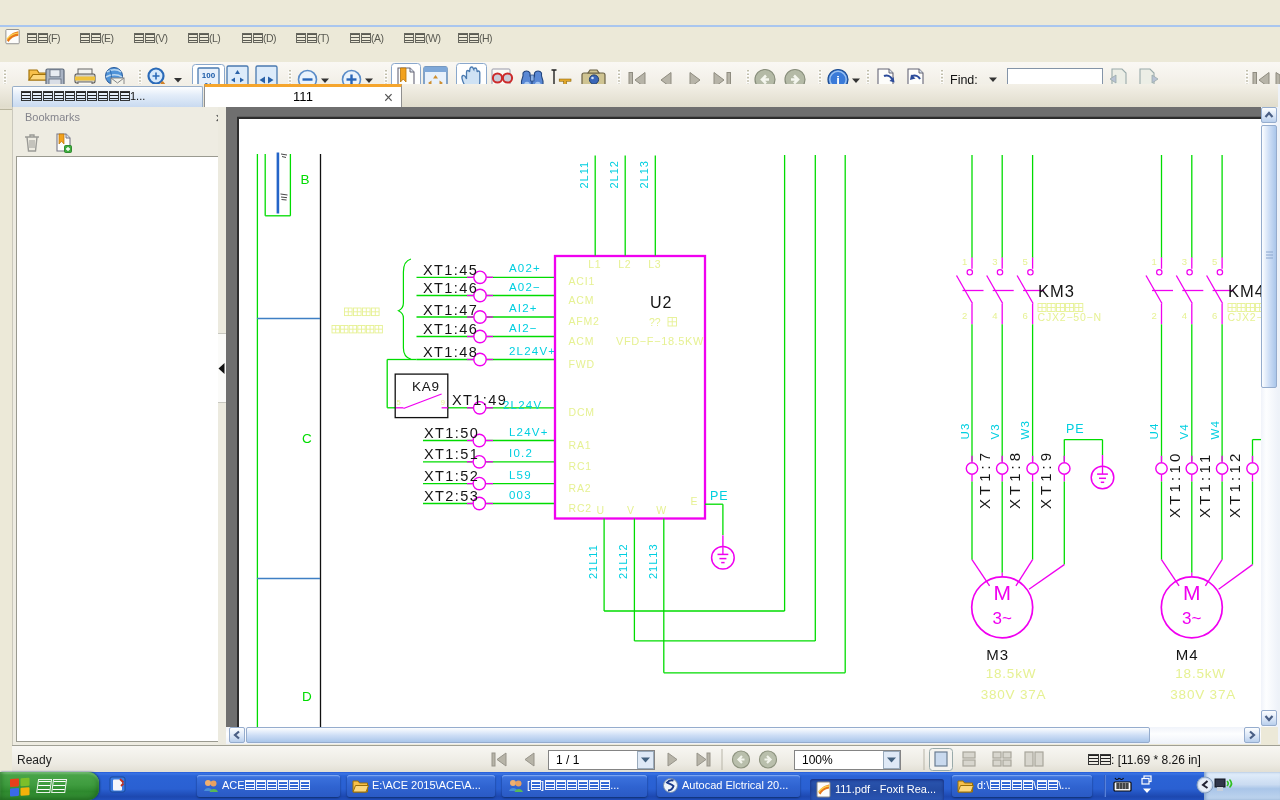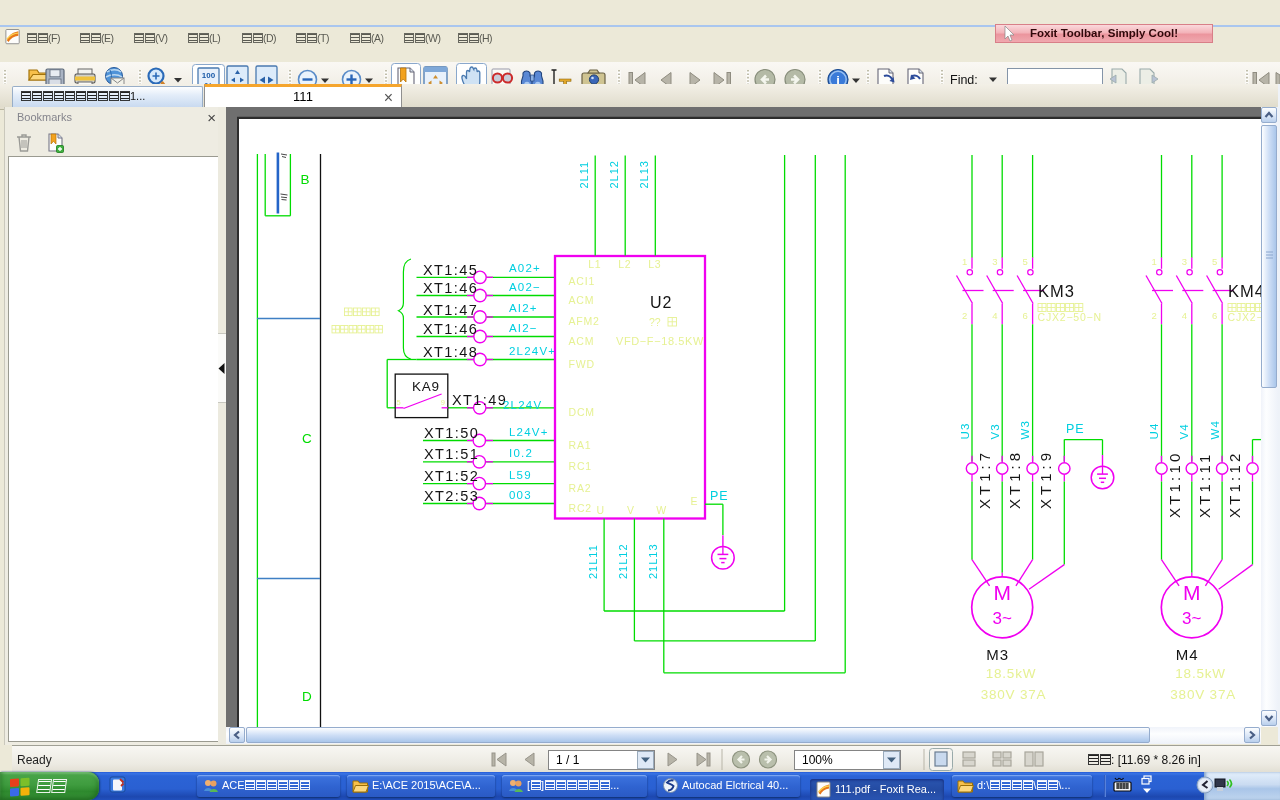--- a/index.html
+++ b/index.html
@@ -21,21 +21,21 @@
 
 #banner{left:995px;top:24px;width:218px;height:19px;background:linear-gradient(180deg,#fad9dc 0%,#f3b3b9 45%,#eb959d 55%,#f0a8af 100%);border:1px solid #d87f88;z-index:30;color:#30080a;font-weight:bold;font-size:11.5px;text-align:center;line-height:17px}
 
 #toolbar{left:0;top:62px;width:1280px;height:48px;background:linear-gradient(180deg,#faf8f4 0%,#f0ede4 55%,#e2ddcc 100%);border-bottom:1px solid #b9b59e}
 
 #tabbar{left:0;top:84px;width:1280px;height:23px;background:linear-gradient(180deg,#f3f0e7 0%,#e0dccc 100%)}
 #tab1{left:12px;top:86px;width:191px;height:21px;background:linear-gradient(180deg,#fdfeff 0%,#e3edf9 40%,#c9daf0 100%);border:1px solid #98aec8;border-bottom:none;border-radius:2px 2px 0 0;font-size:11px;color:#111;padding:3px 0 0 7px;white-space:nowrap;overflow:hidden}
 #tab2{left:204px;top:84px;width:198px;height:23px;background:#fff;border-left:1px solid #8f8f8f;border-right:1px solid #8f8f8f;border-top:3px solid #f5a52d;color:#000;font-size:13px;text-align:center;line-height:19px}
 #tab2 .x{position:absolute;right:8px;top:1px;color:#555;font-size:16px}
 
-#panel{left:4px;top:107px;width:218px;height:638px;background:#eeece2;border-left:1px solid #cac8bc}
+#panel{left:12px;top:107px;width:218px;height:638px;background:#eeece2;border-left:1px solid #cac8bc}
 #panel-hd{position:absolute;left:12px;top:4px;font-size:11px;color:#84848c}
 #panel-x{position:absolute;right:6px;top:2px;font-size:15px;color:#444}
 #blist{position:absolute;left:3px;top:49px;width:213px;height:586px;background:#fff;border:1px solid #9a9a90}
 #splitter{left:218px;top:107px;width:8px;height:638px;background:#eceadf}
 #sphandle{position:absolute;left:0;top:226px;width:8px;height:70px;background:#fbfbf9;border-top:1px solid #c8c8c0;border-bottom:1px solid #c8c8c0}
 
 #docarea{left:226px;top:107px;width:1035px;height:620px;background:#6f6f6f;overflow:hidden}
 #page{position:absolute;left:11px;top:10px;width:1024px;height:610px;background:#fff;border-left:2px solid #2d2d2d;border-top:2px solid #2d2d2d}
 
 #vsb{left:1261px;top:107px;width:17px;height:620px;background:linear-gradient(90deg,#f0f3fa,#fdfeff 30%,#eef2f9)}
@@ -67,23 +67,20 @@
 <div class="mitem" style="left:26px"><span class="cj"></span><span class="cj"></span><span class="lt">(F)</span></div>
 <div class="mitem" style="left:79px"><span class="cj"></span><span class="cj"></span><span class="lt">(E)</span></div>
 <div class="mitem" style="left:133px"><span class="cj"></span><span class="cj"></span><span class="lt">(V)</span></div>
 <div class="mitem" style="left:187px"><span class="cj"></span><span class="cj"></span><span class="lt">(L)</span></div>
 <div class="mitem" style="left:241px"><span class="cj"></span><span class="cj"></span><span class="lt">(D)</span></div>
 <div class="mitem" style="left:295px"><span class="cj"></span><span class="cj"></span><span class="lt">(T)</span></div>
 <div class="mitem" style="left:349px"><span class="cj"></span><span class="cj"></span><span class="lt">(A)</span></div>
 <div class="mitem" style="left:403px"><span class="cj"></span><span class="cj"></span><span class="lt">(W)</span></div>
 <div class="mitem" style="left:457px"><span class="cj"></span><span class="cj"></span><span class="lt">(H)</span></div>
 </div>
-<div class="abs" id="banner"><svg class="abs" style="left:3px;top:0px" width="16" height="19">
-        <path d="M6 1 L6 14 L9 11 L11 16 L13 15 L11 10 L15 10 Z" fill="#fff" stroke="#888" stroke-width=".7"></path>
-      </svg>Foxit Toolbar, Simply Cool!</div>
 <div class="abs" id="toolbar">
 <svg class="abs" style="left:0;top:0" width="1280" height="38" viewBox="0 0 1280 38">
 <g transform="translate(0,-46)">
 <line x1="5" y1="54" x2="5" y2="76" stroke="#fff" stroke-width="3"></line>
           <line x1="5" y1="54" x2="5" y2="76" stroke="#b2ae96" stroke-width="1.6" stroke-dasharray="1.6 1.8"></line>
 <line x1="140" y1="54" x2="140" y2="76" stroke="#fff" stroke-width="3"></line>
           <line x1="140" y1="54" x2="140" y2="76" stroke="#b2ae96" stroke-width="1.6" stroke-dasharray="1.6 1.8"></line>
 <line x1="290" y1="54" x2="290" y2="76" stroke="#fff" stroke-width="3"></line>
           <line x1="290" y1="54" x2="290" y2="76" stroke="#b2ae96" stroke-width="1.6" stroke-dasharray="1.6 1.8"></line>
 <line x1="386" y1="54" x2="386" y2="76" stroke="#fff" stroke-width="3"></line>
@@ -708,21 +705,21 @@
           <circle cx="10.5" cy="5.5" r="3" fill="#e8a060"></circle>
           <path d="M6.5 14 a4.5 4.5 0 0 1 8.5 0 z" fill="#58b858"></path>
         </svg>
         <span class="tx">[<span class="cj" style="color:#fff"></span>]<span class="cj" style="color:#fff"></span><span class="cj" style="color:#fff"></span><span class="cj" style="color:#fff"></span><span class="cj" style="color:#fff"></span><span class="cj" style="color:#fff"></span><span class="cj" style="color:#fff"></span>...</span>
       </div>
 <div class="tbtn" style="top:3px;left:657px;width:143px">
         <svg class="ic">
           <circle cx="7.5" cy="7.5" r="7" fill="#eef4fa" stroke="#7088a8"></circle>
           <path d="M10.5 2.5 A6 6 0 0 0 4 4.5 C6 6 9 6 10.5 8 A6 6 0 0 1 5 12.5" fill="none" stroke="#1a3a8a" stroke-width="2"></path>
         </svg>
-        <span class="tx">Autocad Elctrical 40...</span>
+        <span class="tx">Autocad Elctrical 20...</span>
       </div>
 <div class="tbtn" style="top:7px;left:810px;width:134px;background:linear-gradient(180deg,#2a55b0 0%,#244ba2 50%,#2a55b4 100%);box-shadow:inset 0 1px 3px #12297a">
         <svg class="ic">
           <rect x="1" y="0" width="13" height="15" rx="1" fill="#fdfdfb" stroke="#888"></rect>
           <path d="M2.5 11 C5 5 9 3.5 13 2.5 L13 6.5 C9 7.5 6 9 4.5 12.5 Z" fill="#e87818"></path>
           <path d="M2.5 10 C6 5.5 10 4 13.5 4" stroke="#fcd050" stroke-width="1.3" fill="none"></path>
         </svg>
         <span class="tx">111.pdf - Foxit Rea...</span>
       </div>
 <div class="tbtn" style="top:3px;left:952px;width:140px">

